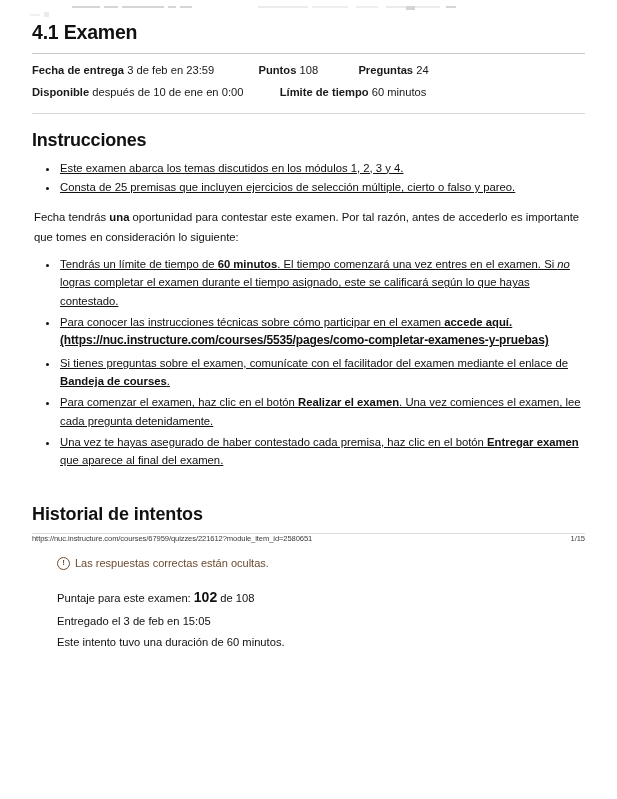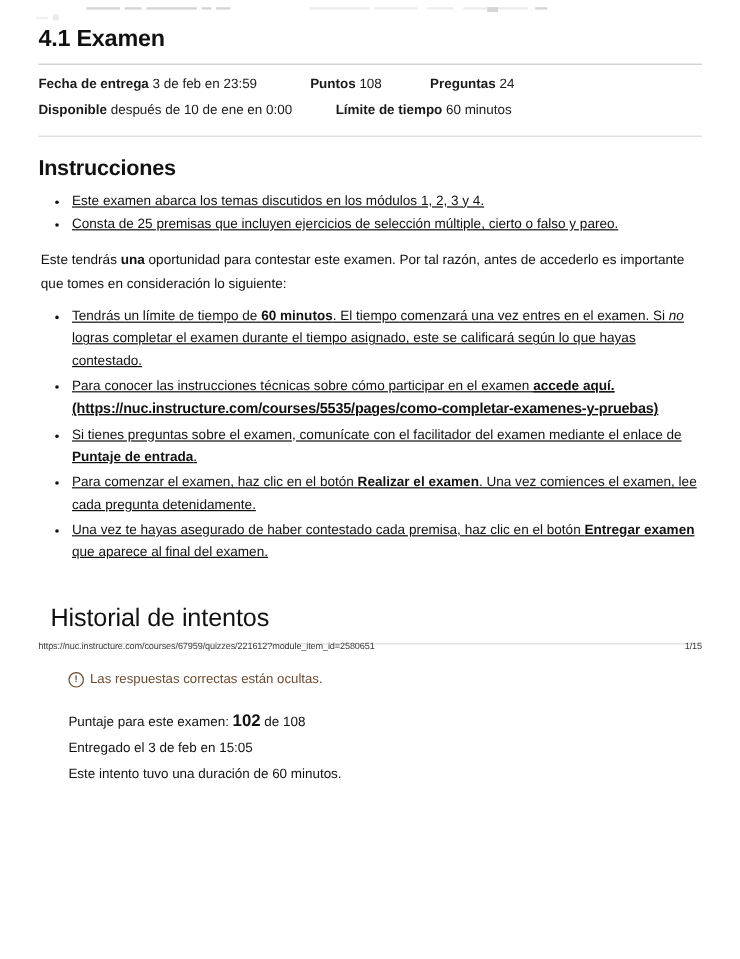--- a/index.html
+++ b/index.html
@@ -115,23 +115,23 @@
     text-decoration: underline;
   }
   a.doclink.urlpart {
     font-size: 12px;
     letter-spacing: -0.15px;
     text-align: right;
   }
 
   
   h2.attempts-title {
-    font-size: 21px;
-    font-weight: normal;
-    margin: 34px 0 0 10px;
+    font-size: 18px;
+    font-weight: bold;
+    margin: 34px 0 0 0;
     letter-spacing: -0.1px;
   }
 
   table.attempts {
     width: 100%;
     border-collapse: collapse;
     margin-top: 12px;
     font-size: 11px;
   }
   table.attempts th {
@@ -266,33 +266,33 @@
 
   <h2 class="section">Instrucciones</h2>
 
 
   <ul class="bullets">
     <li>Este examen abarca los temas discutidos en los módulos 1, 2, 3 y 4.</li>
     <li>Consta de 25 premisas que incluyen ejercicios de selección múltiple, cierto o falso y pareo.</li>
   </ul>
 
   <p class="body">
-    <span>Este tendrás </span><b class="strong">una</b><span> oportunidad para contestar este examen. Por tal razón, antes de accederlo es importante que tomes en consideración lo siguiente:</span>
+    <span>Fecha tendrás </span><b class="strong">una</b><span> oportunidad para contestar este examen. Por tal razón, antes de accederlo es importante que tomes en consideración lo siguiente:</span>
   </p>
 
   <ul class="bullets spaced">
     <li>
       <span>Tendrás un límite de tiempo de </span><b class="strong">60 minutos</b><span>. El tiempo comenzará una vez entres en el examen. Si </span><i class="em">no</i><span> logras completar el examen durante el tiempo asignado, este se calificará según lo que hayas contestado.</span>
     </li>
     <li>
       <span>Para conocer las instrucciones técnicas sobre cómo participar en el examen </span><a class="doclink" href="#">accede aquí.</a>
       <a class="doclink urlpart" href="#">(https://nuc.instructure.com/courses/5535/pages/como-completar-examenes-y-pruebas)</a>
     </li>
     <li>
-      <span>Si tienes preguntas sobre el examen, comunícate con el facilitador del examen mediante el enlace de </span><b class="strong">Puntaje de entrada</b><span>.</span>
+      <span>Si tienes preguntas sobre el examen, comunícate con el facilitador del examen mediante el enlace de </span><b class="strong">Bandeja de courses</b><span>.</span>
     </li>
     <li>
       <span>Para comenzar el examen, haz clic en el botón </span><b class="strong">Realizar el examen</b><span>. Una vez comiences el examen, lee cada pregunta detenidamente.</span>
     </li>
     <li>
       <span>Una vez te hayas asegurado de haber contestado cada premisa, haz clic en el botón </span><b class="strong">Entregar examen</b><span> que aparece al final del examen.</span>
     </li>
   </ul>
 
   <h2 class="attempts-title">Historial de intentos</h2>

